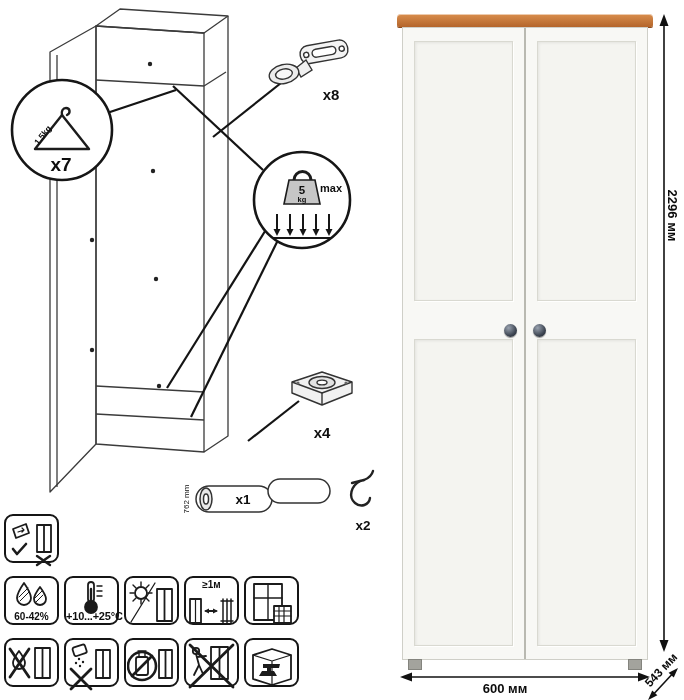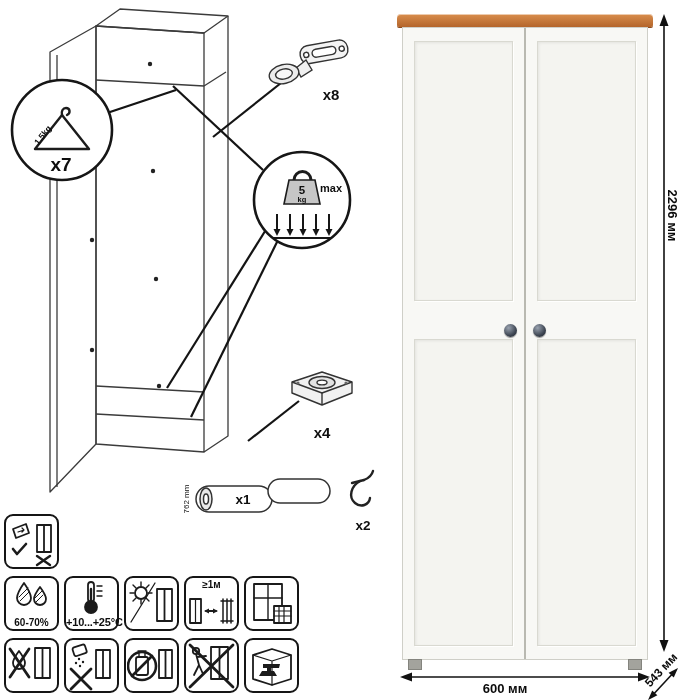--- a/index.html
+++ b/index.html
@@ -30,21 +30,21 @@
            border:1px solid #84847e; box-sizing:border-box; }
   .wfoot.fl { left:6px; } .wfoot.fr { right:6px; }
 
   
   .dim { position:absolute; font-weight:700; font-size:13px; color:#0b0b0b; text-align:center; }
   .dim-h { left:632px; top:208px; width:80px; transform:rotate(90deg); }
   .dim-w { left:455px; top:681px; width:100px; }
   .dim-d { left:626px; top:663px; width:70px; font-size:12px; transform:rotate(-47deg); }
 
   
-  .ibox { position:absolute; width:55px; height:55px; background:#fff;
+  .ibox { position:absolute; width:55px; height:49px; background:#fff;
           border:2.5px solid #151515; border-radius:9px; box-sizing:border-box; }
   .ibox svg { display:block; margin:1px auto 0; }
   .ilabel { position:absolute; left:0; right:0; bottom:1px; text-align:center;
             font-weight:700; font-size:10px; color:#0e0e0e; }
   .ilabel.small { font-size:11px; letter-spacing:-0.2px; }
   .ilabel.top { top:1px; bottom:auto; }
 </style>
 </head>
 <body>
 
@@ -205,21 +205,21 @@
       <path d="M30,39 l13,9 M43,39 l-13,9" stroke-width="2.4"></path>
     </svg>
   </div>
 
   <div class="ibox" style="left:4px;top:576px">
     <svg width="50" height="34" viewBox="0 0 50 34" stroke="#1b1b1b" fill="none" stroke-width="1.8" stroke-linecap="round" stroke-linejoin="round">
       <path d="M17,4 C17,4 10,14 10,19 a7,7 0 0 0 14,0 C24,14 17,4 17,4 Z"></path>
       <path d="M33,8 C33,8 27,16 27,20 a6,6 0 0 0 12,0 C39,16 33,8 33,8 Z"></path>
       <path d="M12,18 L21,9 M13,22 L22,13 M28,19 L35,12 M29,23 L36,16" stroke-width="1"></path>
     </svg>
-    <div class="ilabel">60-70%</div>
+    <div class="ilabel">60-42%</div>
   </div>
 
   <div class="ibox" style="left:64px;top:576px">
     <svg width="50" height="36" viewBox="0 0 50 36" stroke="#1b1b1b" fill="none" stroke-width="1.8" stroke-linecap="round" stroke-linejoin="round">
       <rect x="21" y="3" width="6" height="20" rx="3"></rect>
       <circle cx="24" cy="28" r="6" fill="#1b1b1b"></circle>
       <path d="M24,22 V10" stroke-width="2.4"></path>
       <path d="M30,7 h5 M30,12 h5 M30,17 h5" stroke-width="1.4"></path>
     </svg>
     <div class="ilabel small">+10...+25°С</div>

